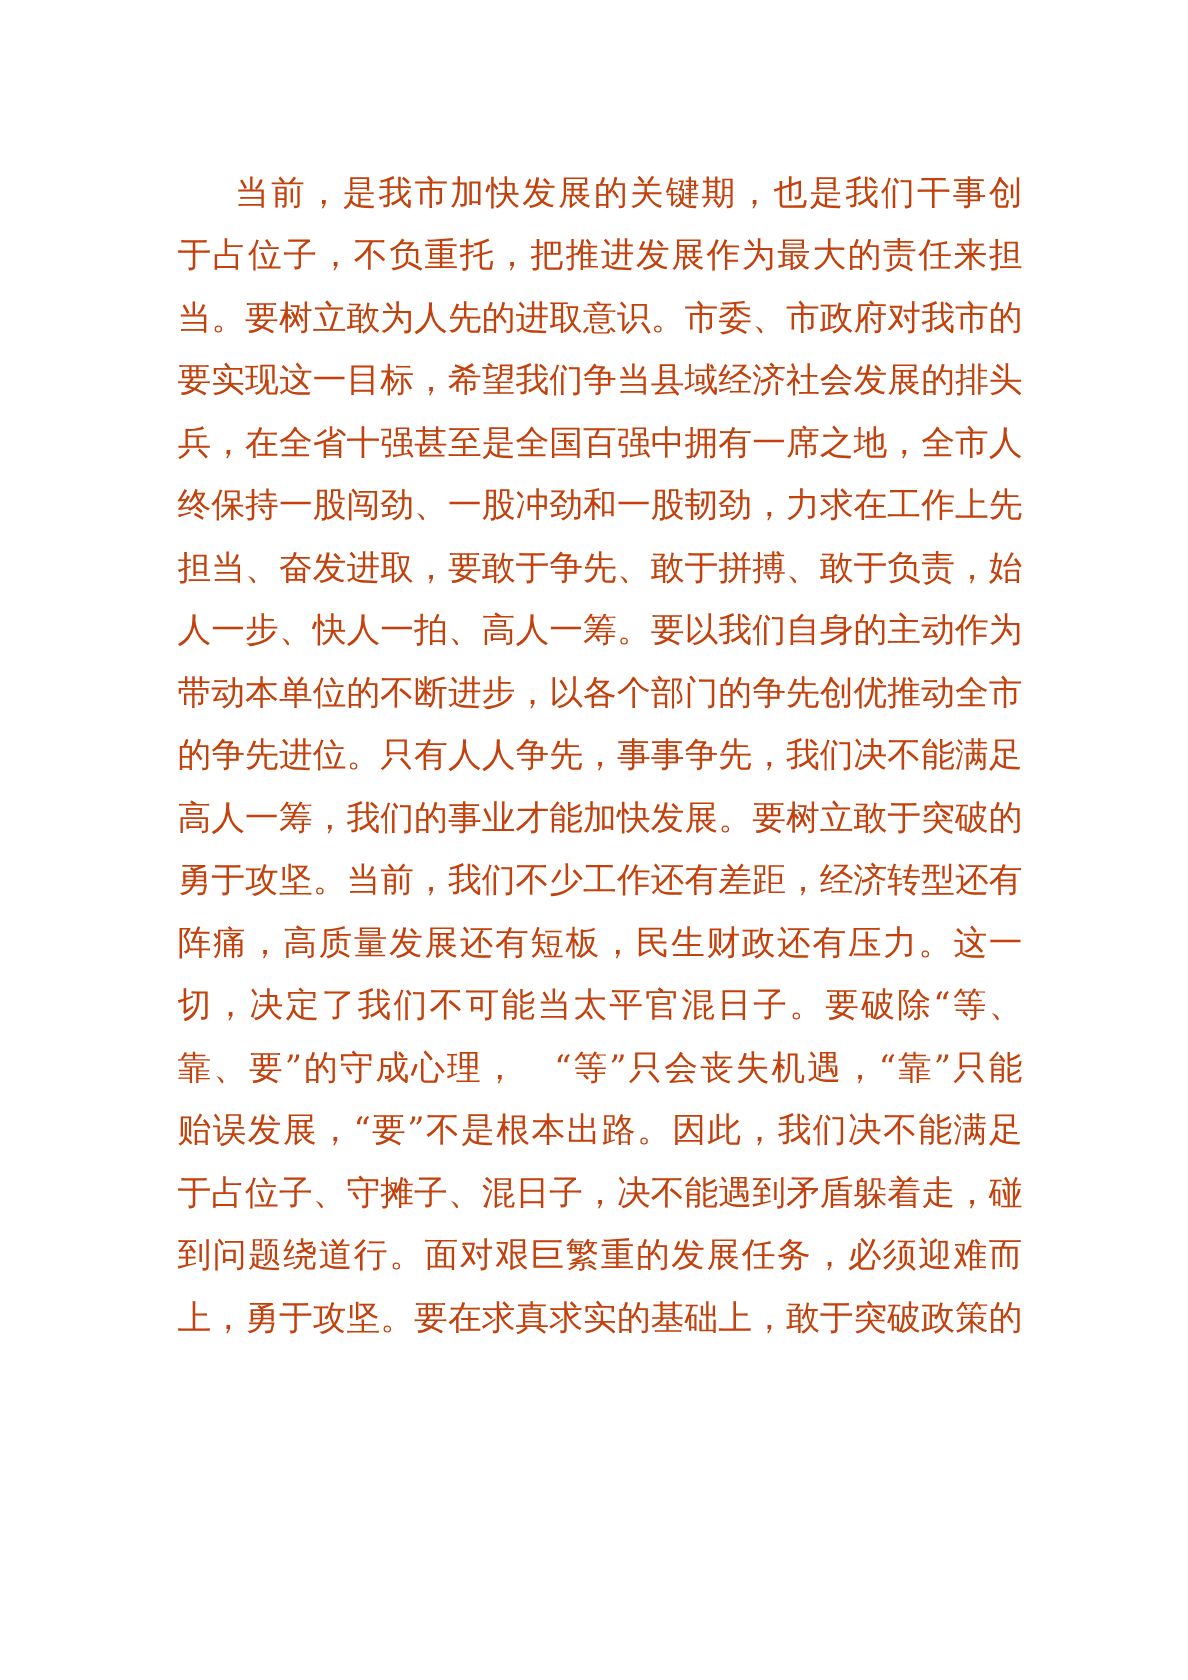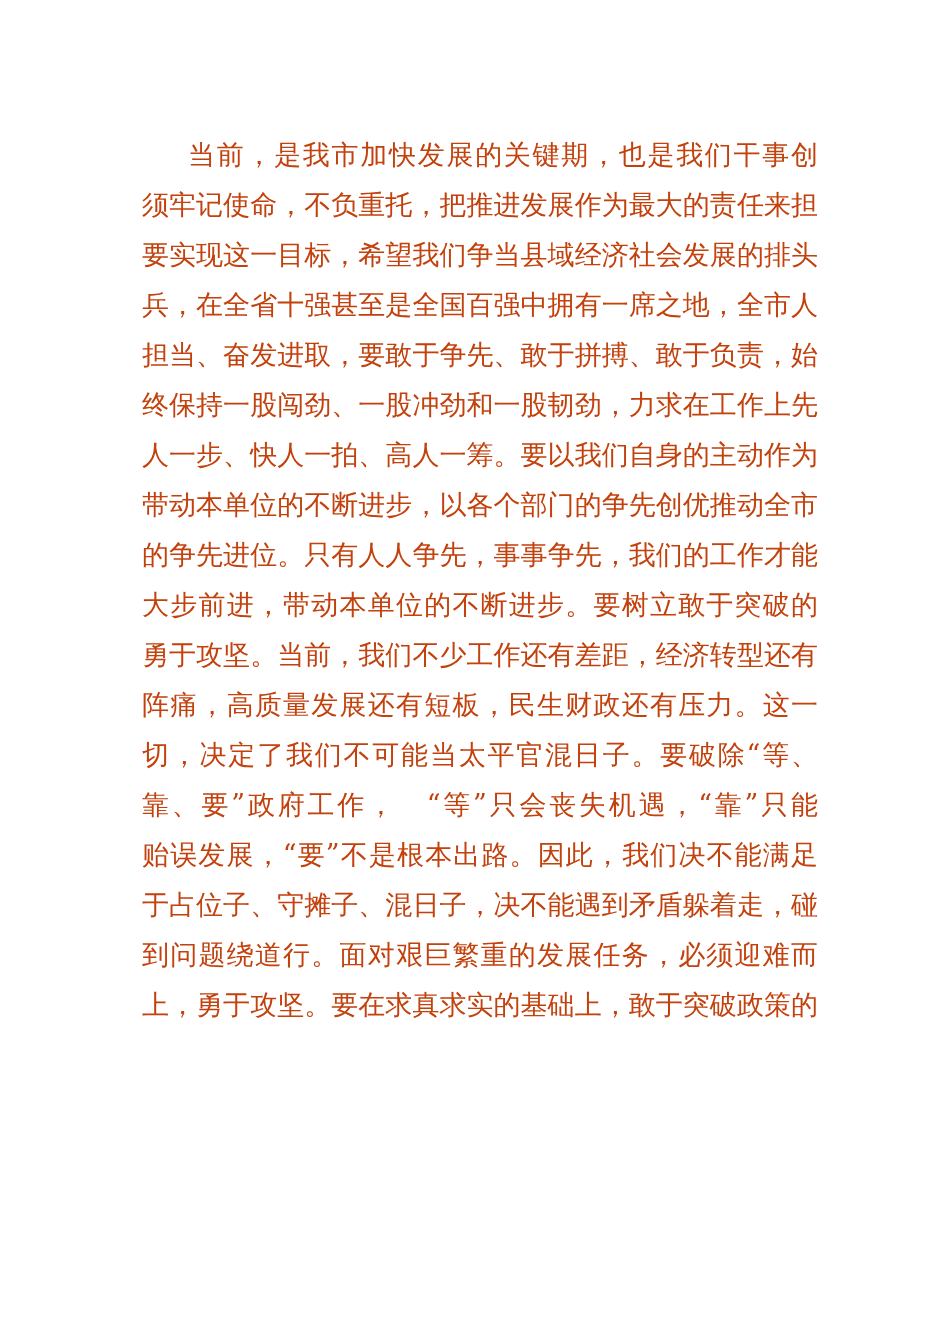--- a/index.html
+++ b/index.html
@@ -36,31 +36,32 @@
   .line.first-line {
     text-indent: 46px;
   }
 </style>
 </head>
 <body>
 
 <div class="page" style="background: rgb(255, 255, 255);">
   <div class="text-block" style="color: rgb(26, 26, 26);">
       <div class="line first-line">当前，是我市加快发展的关键期，也是我们干事创</div>
-      <div class="line">须牢记使命，不负重托，把推进发展作为最大的责任来担</div>
+      <div class="line">于占位子，不负重托，把推进发展作为最大的责任来担</div>
+      <div class="line">当。要树立敢为人先的进取意识。市委、市政府对我市的</div>
       <div class="line">要实现这一目标，希望我们争当县域经济社会发展的排头</div>
       <div class="line">兵，在全省十强甚至是全国百强中拥有一席之地，全市人</div>
+      <div class="line">终保持一股闯劲、一股冲劲和一股韧劲，力求在工作上先</div>
       <div class="line">担当、奋发进取，要敢于争先、敢于拼搏、敢于负责，始</div>
-      <div class="line">终保持一股闯劲、一股冲劲和一股韧劲，力求在工作上先</div>
       <div class="line">人一步、快人一拍、高人一筹。要以我们自身的主动作为</div>
       <div class="line">带动本单位的不断进步，以各个部门的争先创优推动全市</div>
-      <div class="line">的争先进位。只有人人争先，事事争先，我们的工作才能</div>
-      <div class="line">大步前进，带动本单位的不断进步。要树立敢于突破的</div>
+      <div class="line">的争先进位。只有人人争先，事事争先，我们决不能满足</div>
+      <div class="line">高人一筹，我们的事业才能加快发展。要树立敢于突破的</div>
       <div class="line">勇于攻坚。当前，我们不少工作还有差距，经济转型还有</div>
       <div class="line">阵痛，高质量发展还有短板，民生财政还有压力。这一</div>
       <div class="line">切，决定了我们不可能当太平官混日子。要破除“等、</div>
-      <div class="line">靠、要”政府工作，　“等”只会丧失机遇，“靠”只能</div>
+      <div class="line">靠、要”的守成心理，　“等”只会丧失机遇，“靠”只能</div>
       <div class="line">贻误发展，“要”不是根本出路。因此，我们决不能满足</div>
       <div class="line">于占位子、守摊子、混日子，决不能遇到矛盾躲着走，碰</div>
       <div class="line">到问题绕道行。面对艰巨繁重的发展任务，必须迎难而</div>
       <div class="line">上，勇于攻坚。要在求真求实的基础上，敢于突破政策的</div>
     </div>
 </div>
 
 </body></html>

